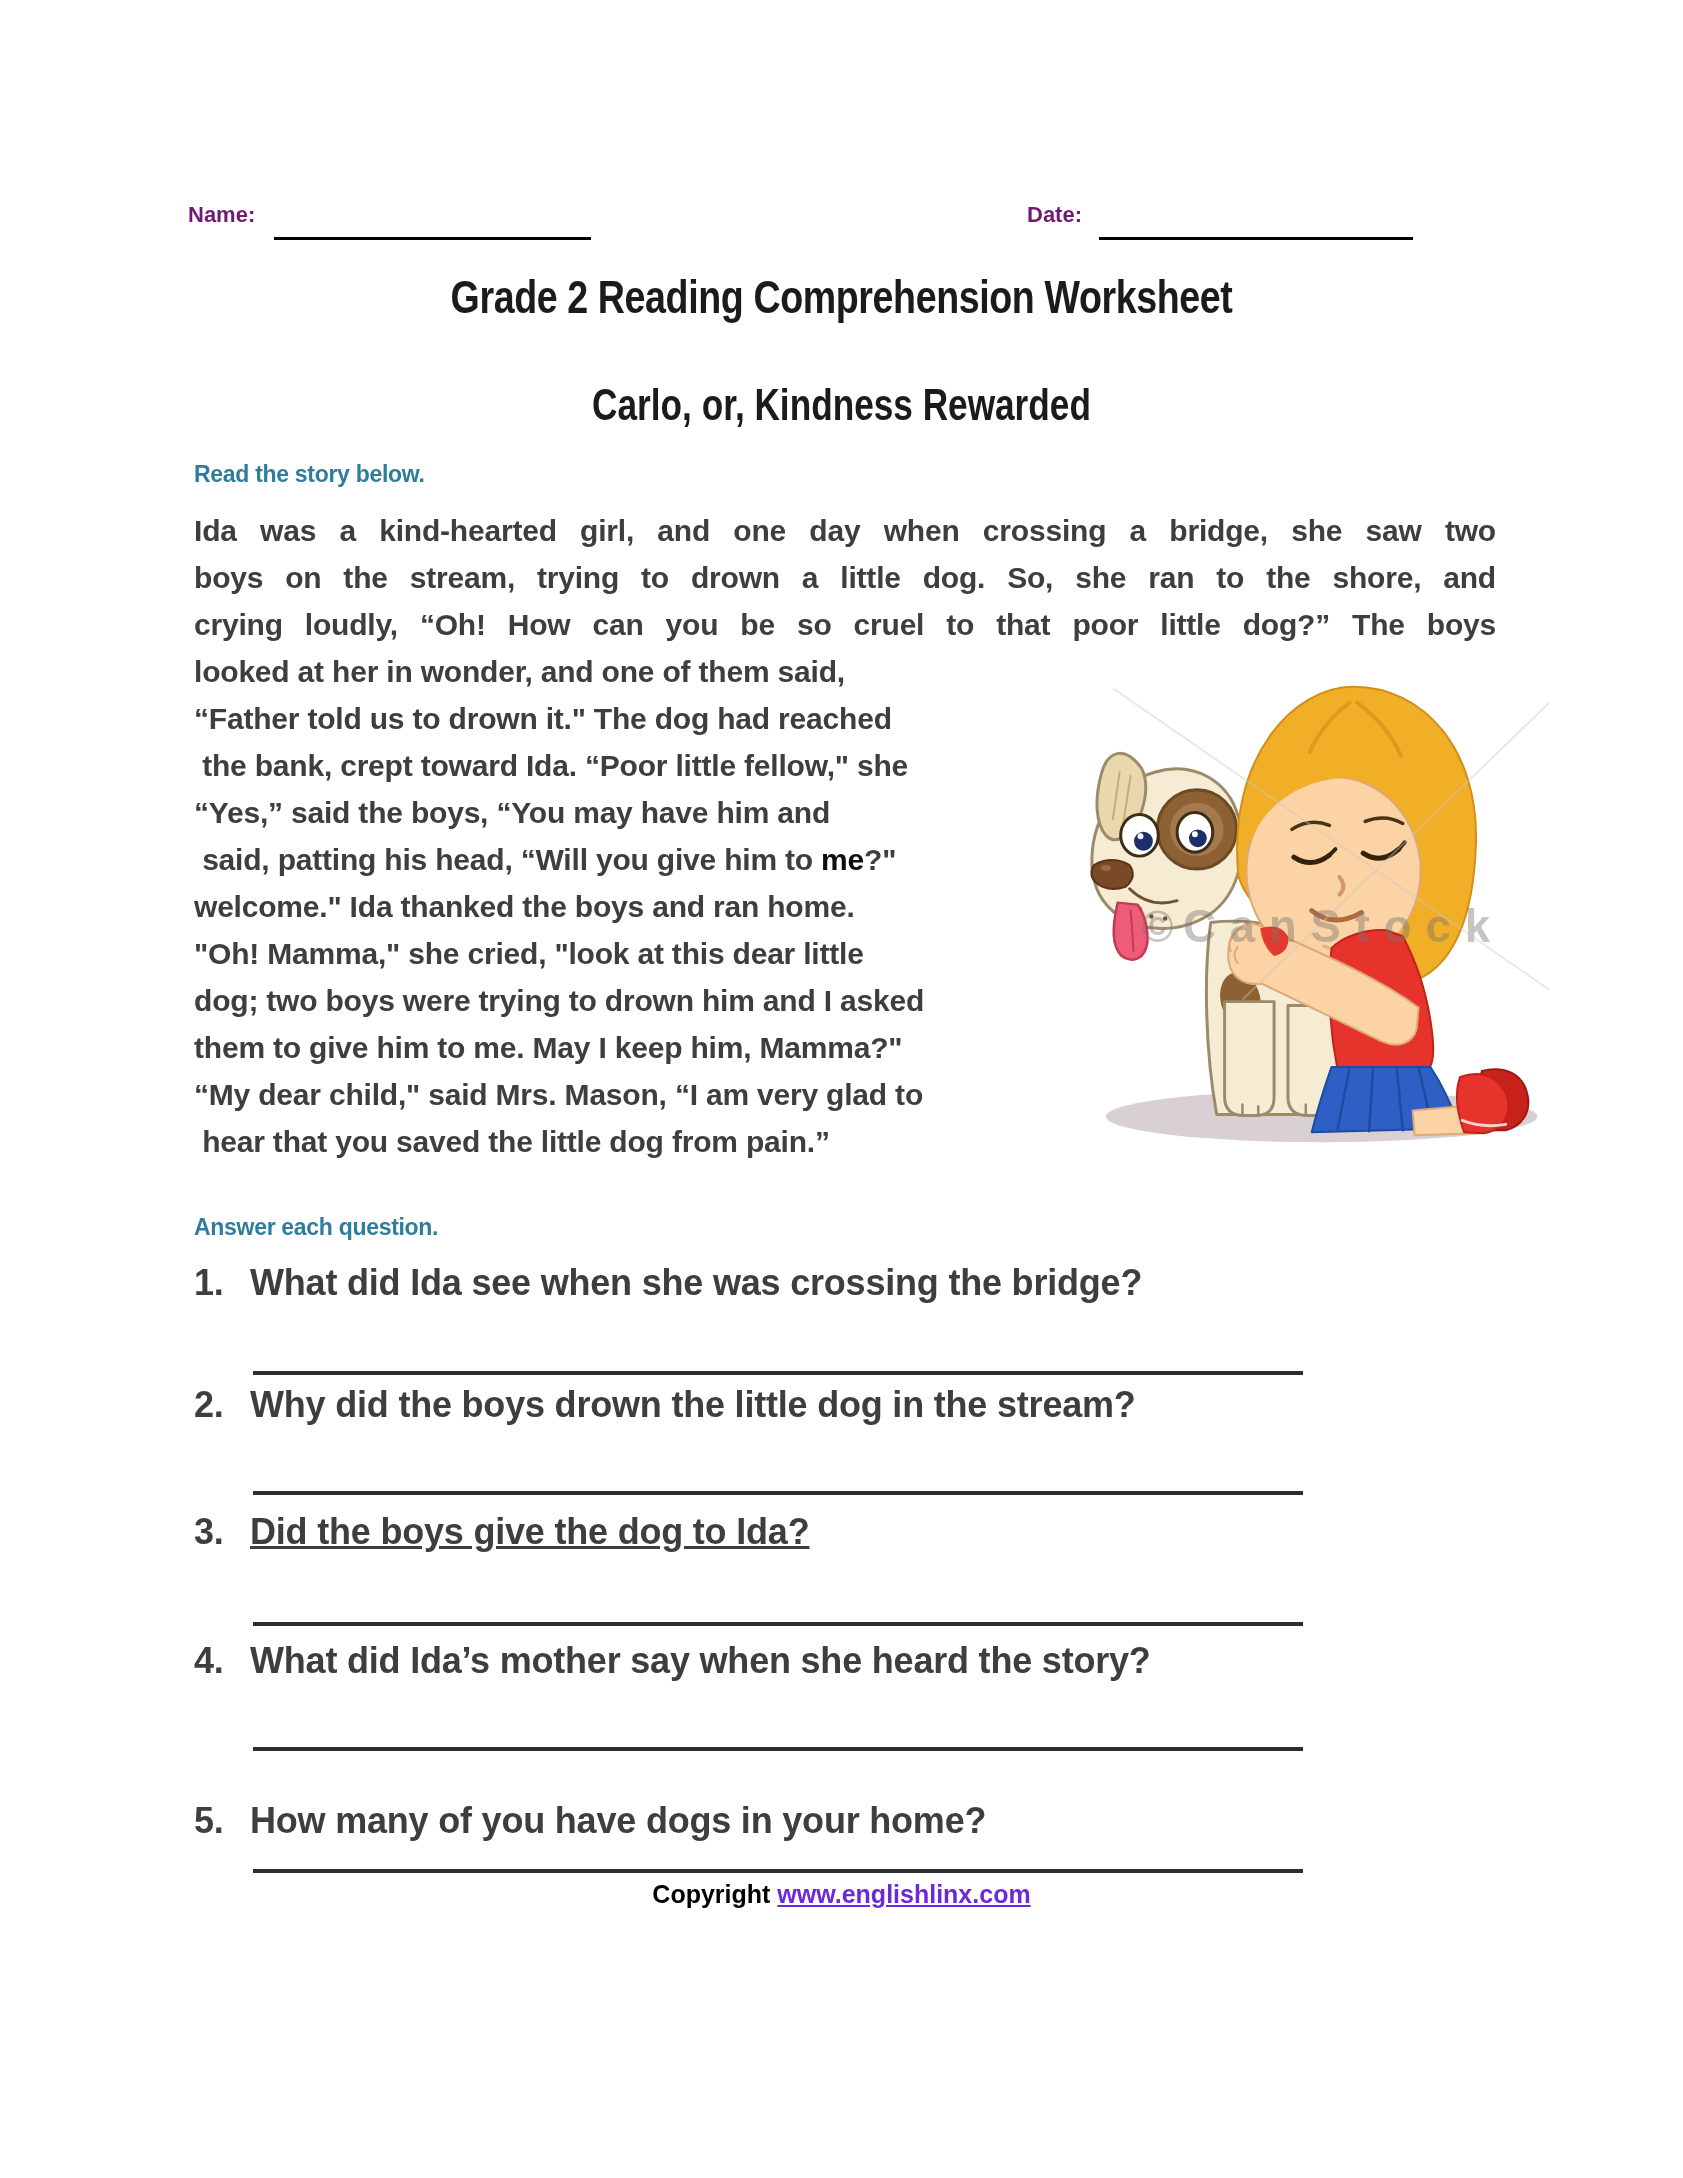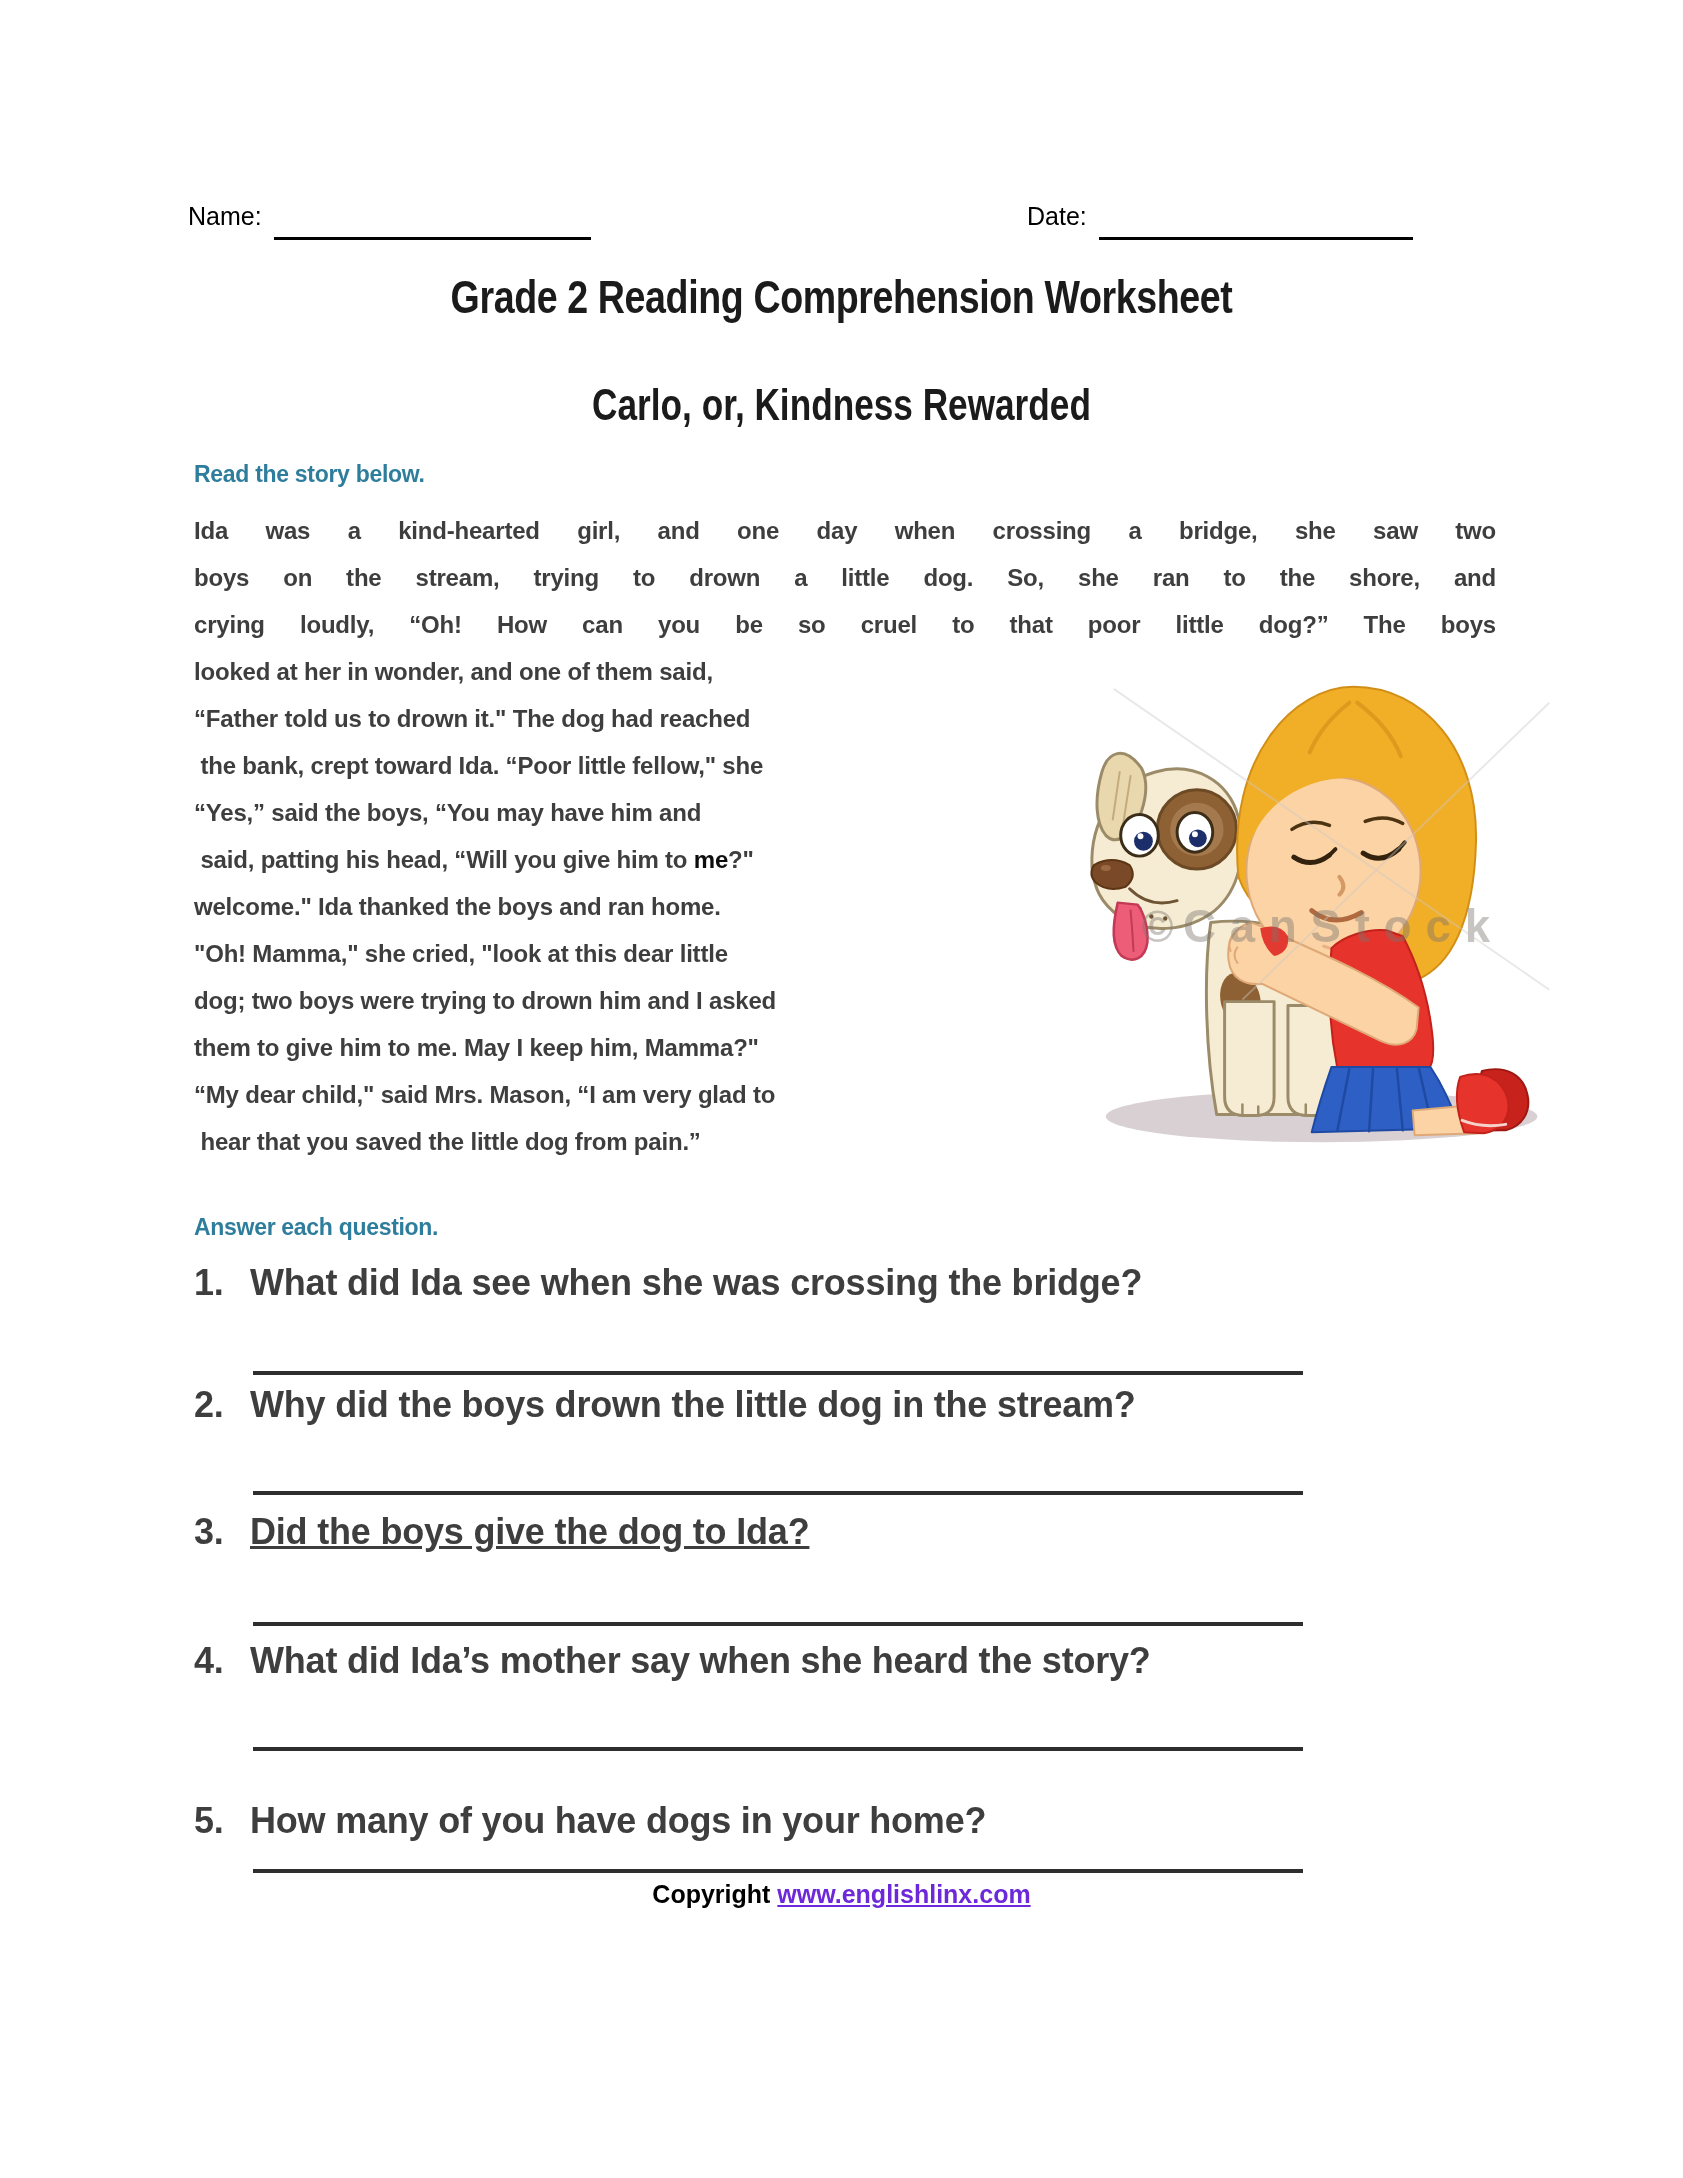--- a/index.html
+++ b/index.html
@@ -2,21 +2,21 @@
 <html><head>
 <meta charset="utf-8">
 <style>
   html,body{margin:0;padding:0;background:#888;}
   #page{
     position:relative;width:1683px;height:2178px;margin:0 auto;
     background:#ffffff;overflow:hidden;
     font-family:"Liberation Sans","DejaVu Sans",sans-serif;
   }
   
-  .hdr-label{position:absolute;top:202px;font-size:25px;font-weight:normal;color:#000000;}
+  .hdr-label{position:absolute;top:202px;font-size:22px;font-weight:bold;color:#701a75;}
   #name-label{left:188px;}
   #date-label{left:1027px;}
   .hdr-line{position:absolute;top:237px;height:0;border-top:3px solid #000;}
   #name-line{left:274px;width:317px;}
   #date-line{left:1099px;width:314px;}
   
   .page-title{
     position:absolute;left:0;top:269px;width:1683px;text-align:center;
     font-size:47px;font-weight:bold;color:#1b1b1b;
     transform:scaleX(0.8);transform-origin:center;
@@ -29,21 +29,21 @@
   }
   .teal-heading{
     position:absolute;left:194px;font-size:23px;font-weight:bold;color:#2e7d9c;
     letter-spacing:-0.3px;
   }
   #read-instruction{top:461px;}
   #answer-instruction{top:1214px;}
   
   .story{position:absolute;left:194px;top:507px;width:1317px;}
   .s-line{
-    height:47px;line-height:47px;font-size:24px;font-weight:bold;
+    height:47px;line-height:47px;font-size:30px;font-weight:bold;
     color:#3e3e3e;white-space:pre;letter-spacing:-0.2px;
   }
   .s-line.just{width:1302px;white-space:normal;text-align:justify;text-align-last:justify;}
   .s-line strong{color:#0d0d0d;}
   
   .q{
     position:absolute;left:194px;font-size:36px;font-weight:bold;color:#3e3e3e;
     white-space:pre;letter-spacing:-0.2px;line-height:40px;
   }
   .q .num{display:inline-block;width:56px;}

